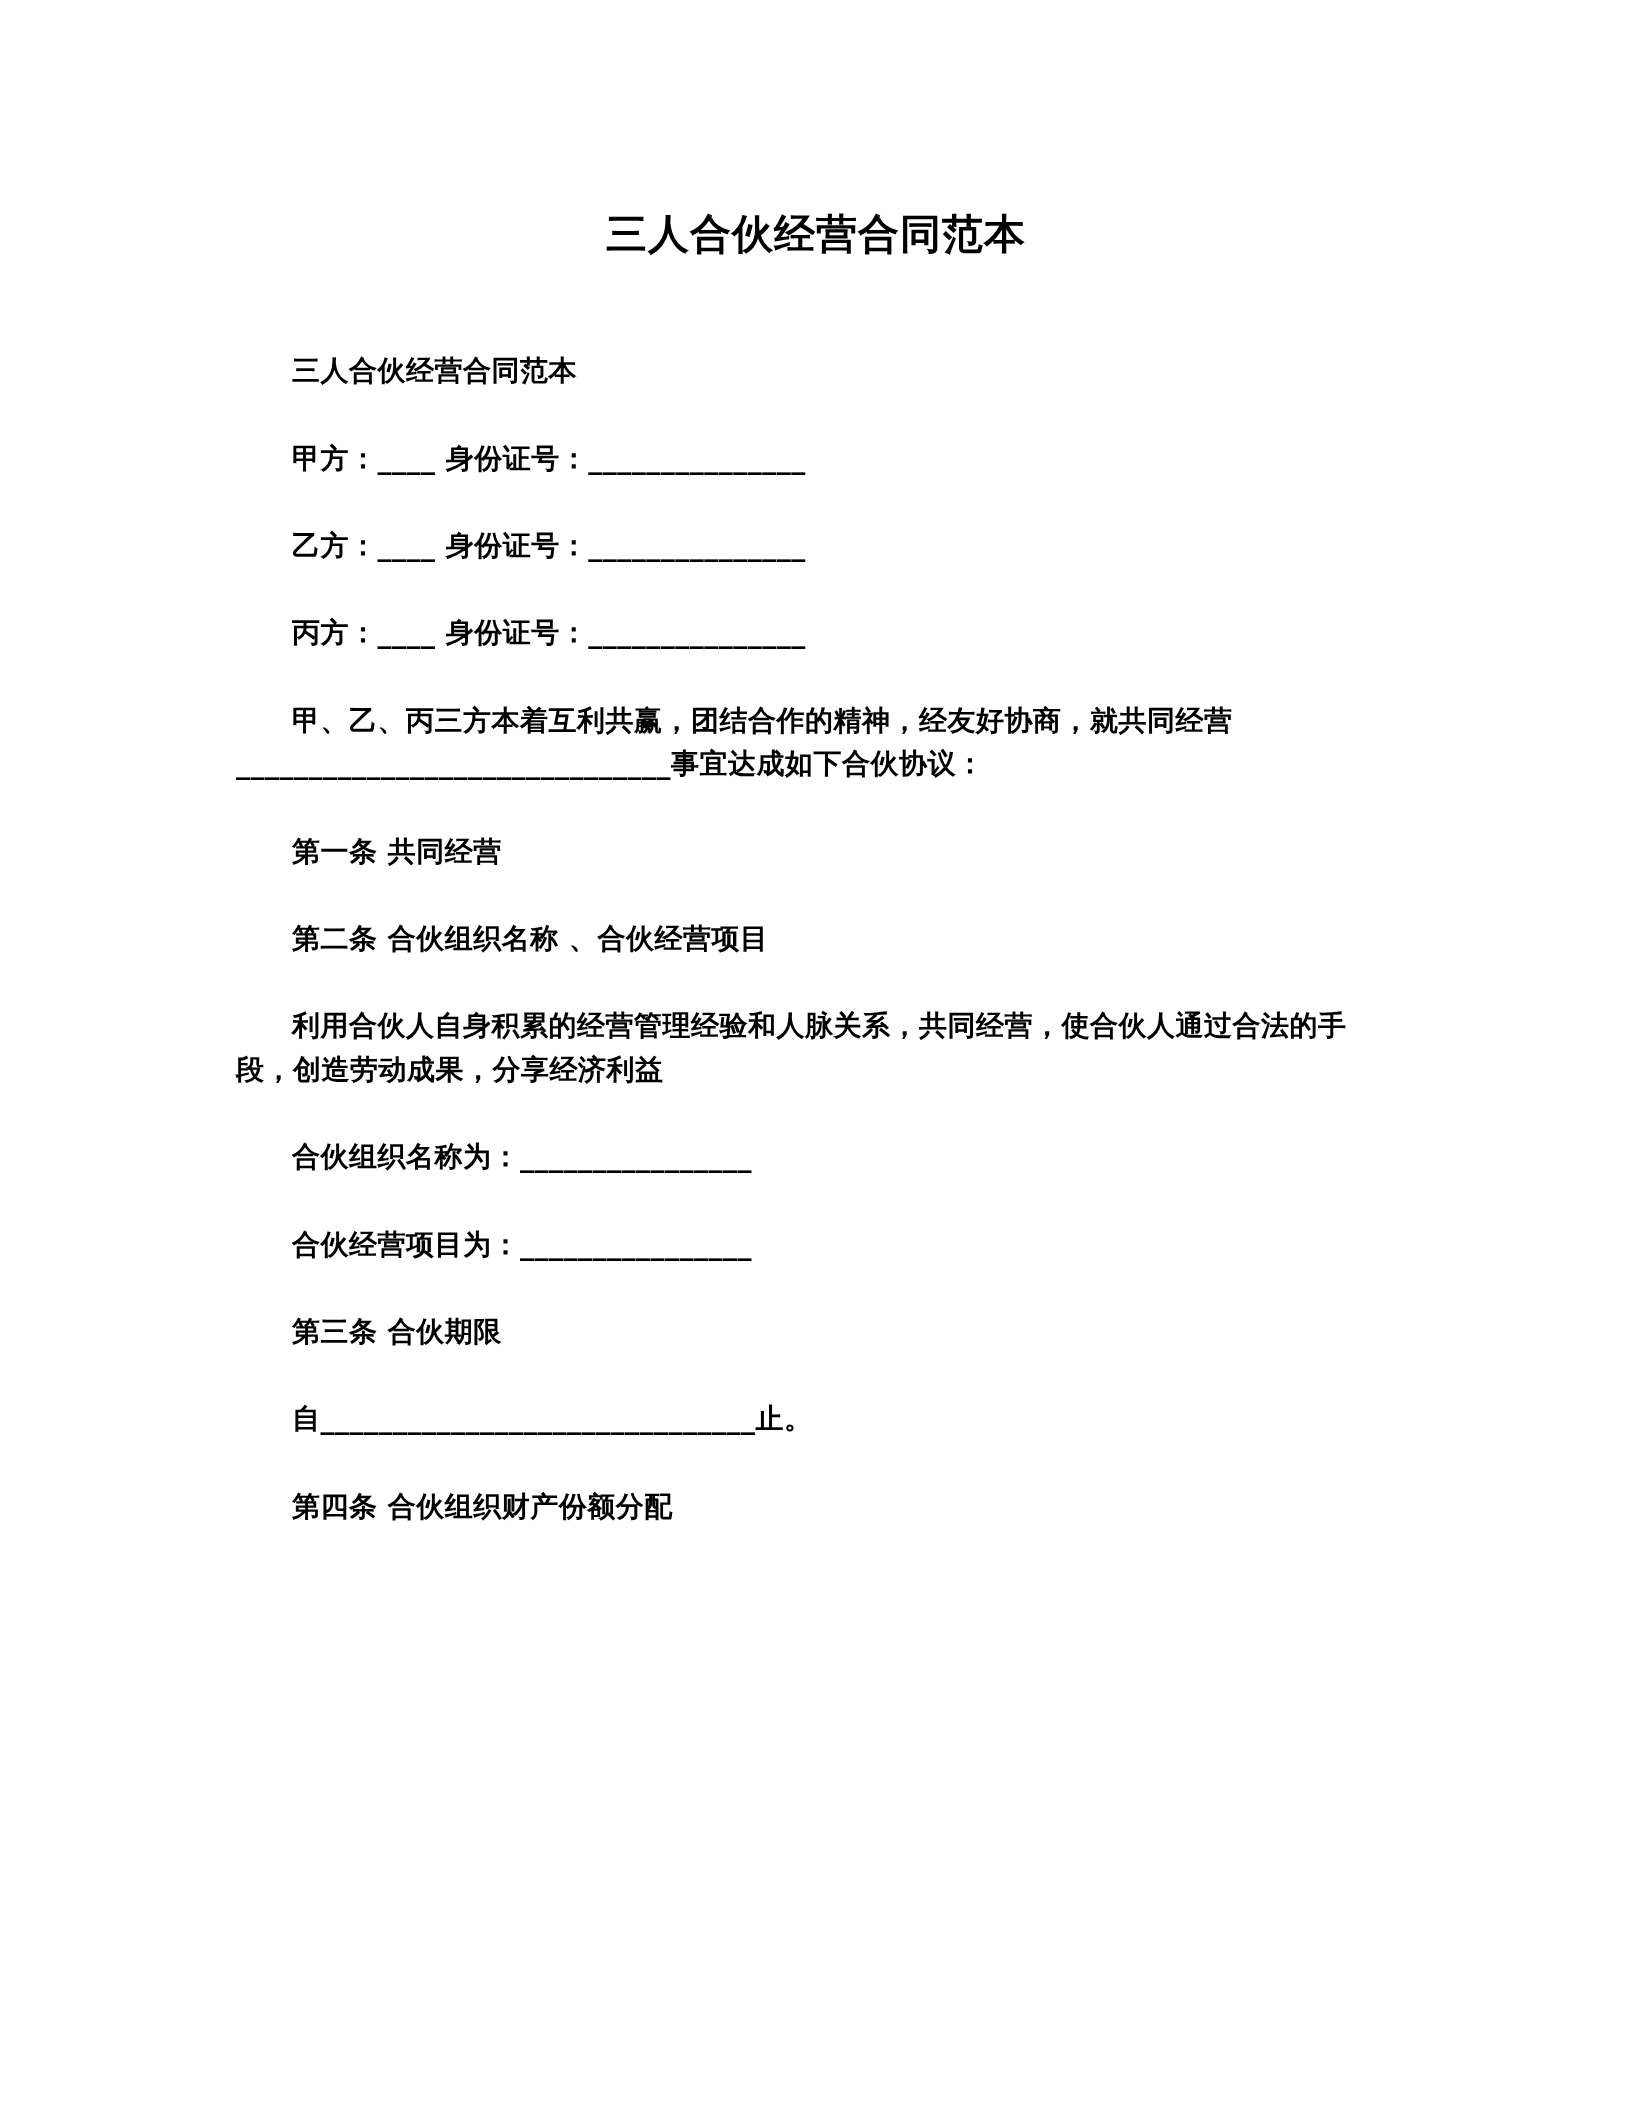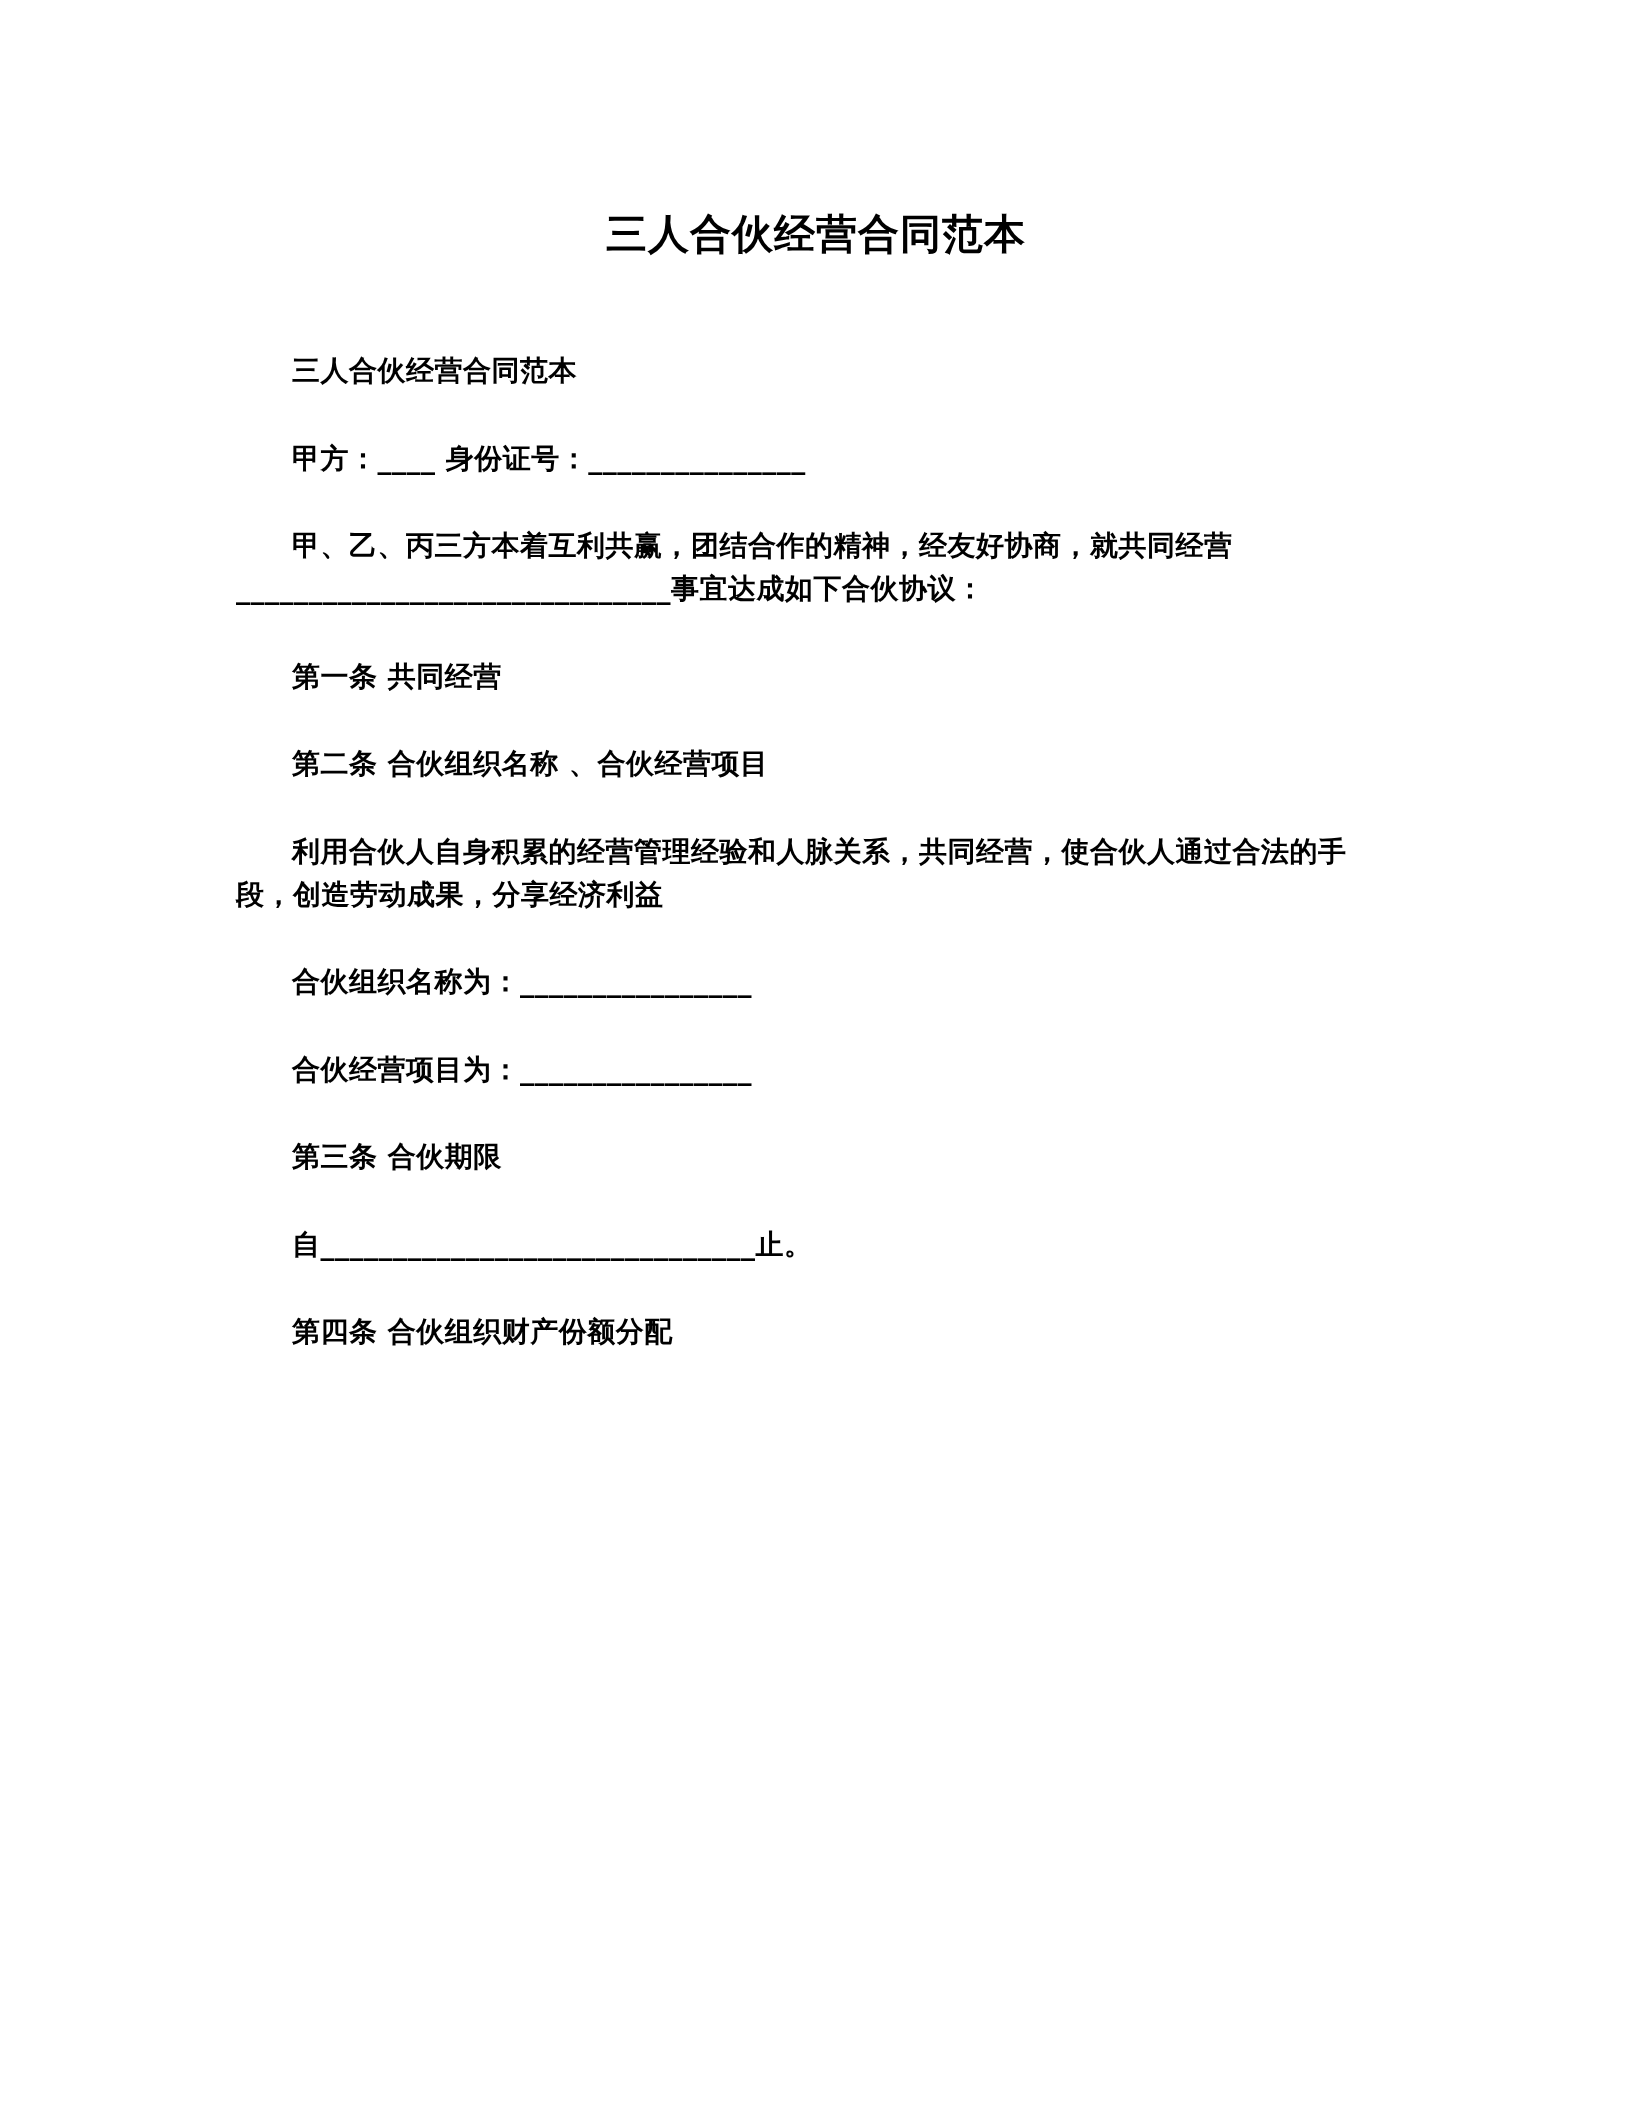--- a/index.html
+++ b/index.html
@@ -55,21 +55,23 @@
 <div class="page">
 
   <h1 class="doc-title">三人合伙经营合同范本</h1>
 
   <div class="body-block">
 
     <p class="para indent">三人合伙经营合同范本</p>
 
     <p class="para indent">甲方：____ 身份证号：_______________</p>
 
+    <p class="para indent">乙方：____ 身份证号：_______________</p>
 
+    <p class="para indent">丙方：____ 身份证号：_______________</p>
 
     <p class="para wrap">甲、乙、丙三方本着互利共赢，团结合作的精神，经友好协商，就共同经营______________________________事宜达成如下合伙协议：</p>
 
     <p class="para indent">第一条 共同经营</p>
 
     <p class="para indent">第二条 合伙组织名称 、合伙经营项目</p>
 
     <p class="para wrap">利用合伙人自身积累的经营管理经验和人脉关系，共同经营，使合伙人通过合法的手段，创造劳动成果，分享经济利益</p>
 
     <p class="para indent">合伙组织名称为：________________</p>

